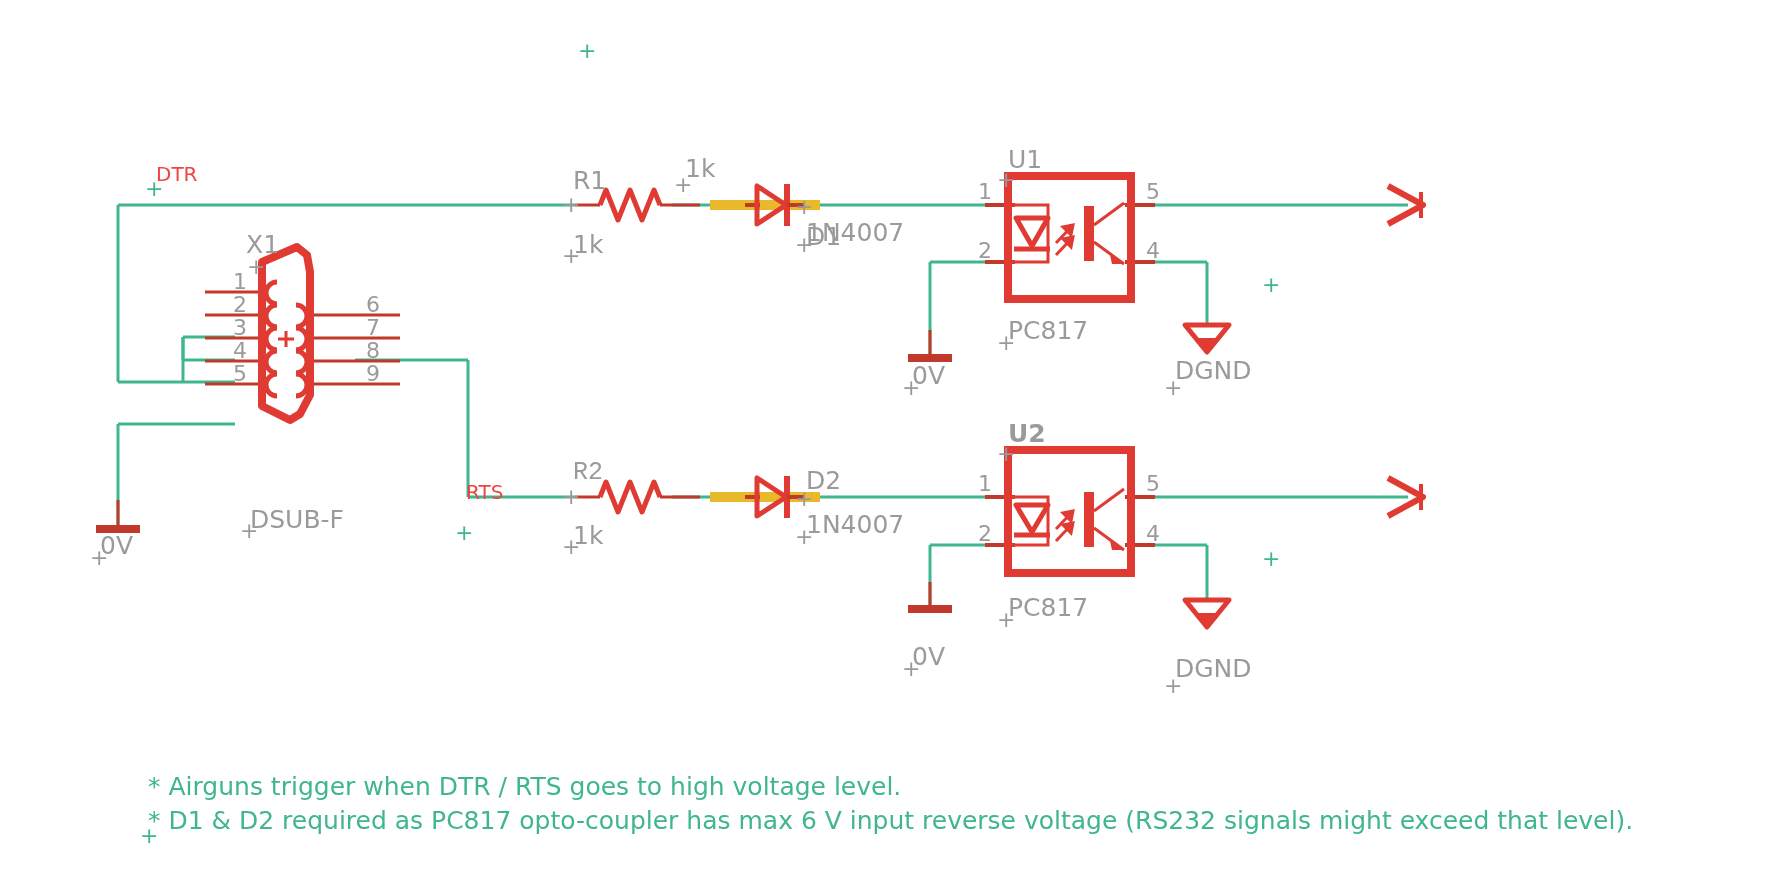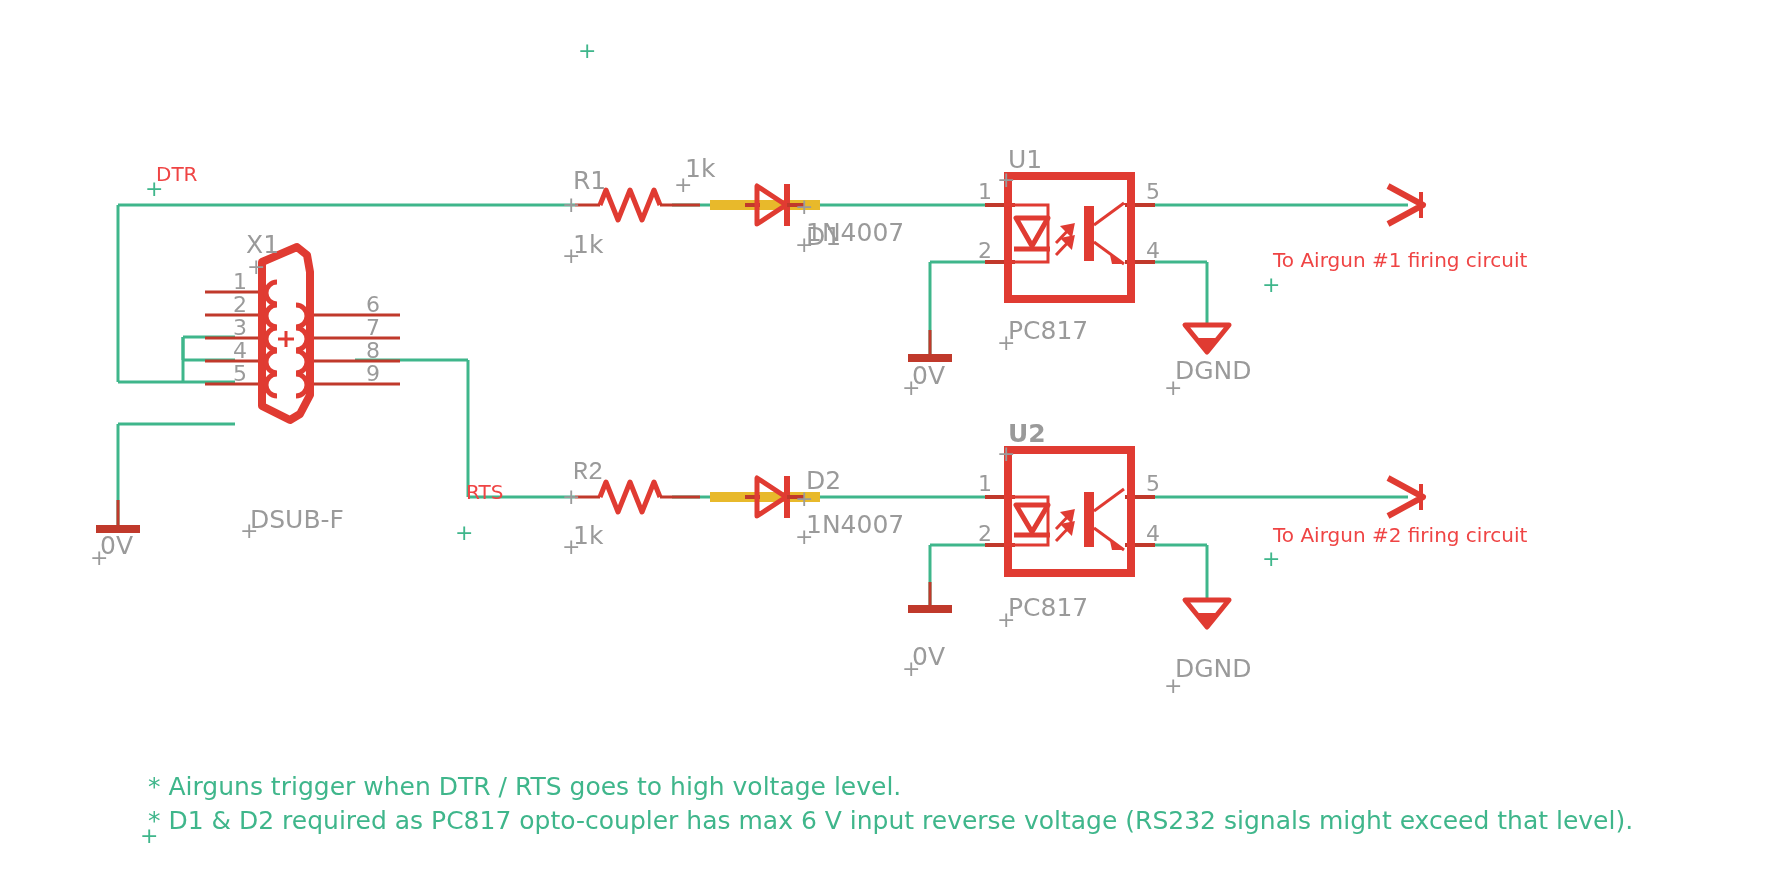--- a/index.html
+++ b/index.html
@@ -292,21 +292,19 @@
   <span class="lbl lbl-gray" style="left:912px; top:363px;">0V</span>
   <span class="anchor" style="left:902px; top:656px;">+</span>
   <span class="lbl lbl-gray" style="left:912px; top:644px;">0V</span>
 
   <span class="anchor" style="left:1164px; top:375px;">+</span>
   <span class="lbl lbl-gray" style="left:1175px; top:358px;">DGND</span>
   <span class="anchor" style="left:1164px; top:673px;">+</span>
   <span class="lbl lbl-gray" style="left:1175px; top:656px;">DGND</span>
 
   <span class="anchor-g" style="left:1262px; top:272px;">+</span>
-  <span class="lbl lbl-green" style="left:1273px; top:250px;">To Airgun #1 firing circuit</span>
   <span class="anchor-g" style="left:1262px; top:546px;">+</span>
-  <span class="lbl lbl-green" style="left:1273px; top:525px;">To Airgun #2 firing circuit</span>
 
   <span class="lbl lbl-note" style="left:148px; top:774px;">* Airguns trigger when DTR / RTS goes to high voltage level.</span>
   <span class="anchor-g" style="left:140px; top:823px;">+</span>
   <span class="lbl lbl-note" style="left:148px; top:808px;">* D1 &amp; D2 required as PC817 opto-coupler has max 6 V input reverse voltage (RS232 signals might exceed that level).</span>
 
 </div>
 
 </body></html>

